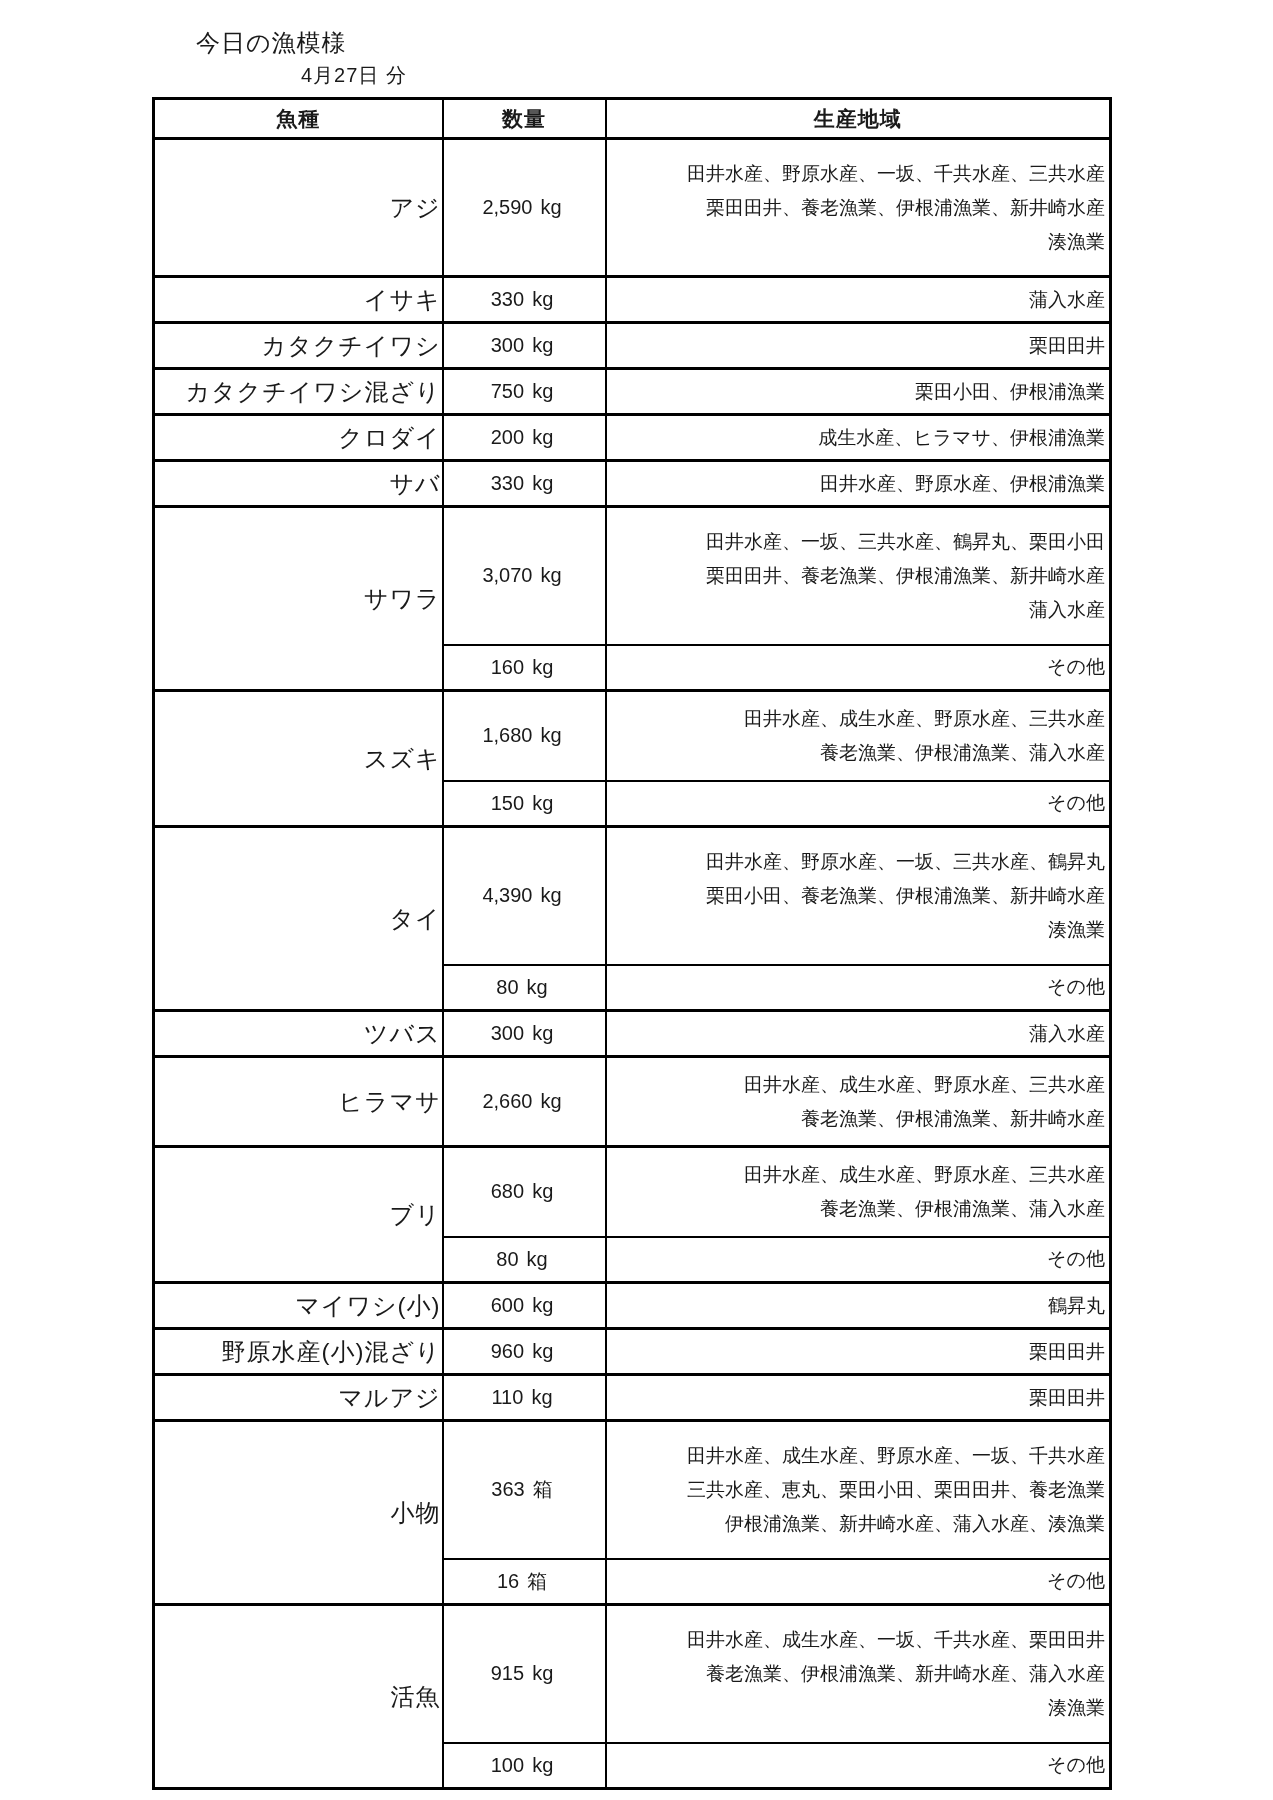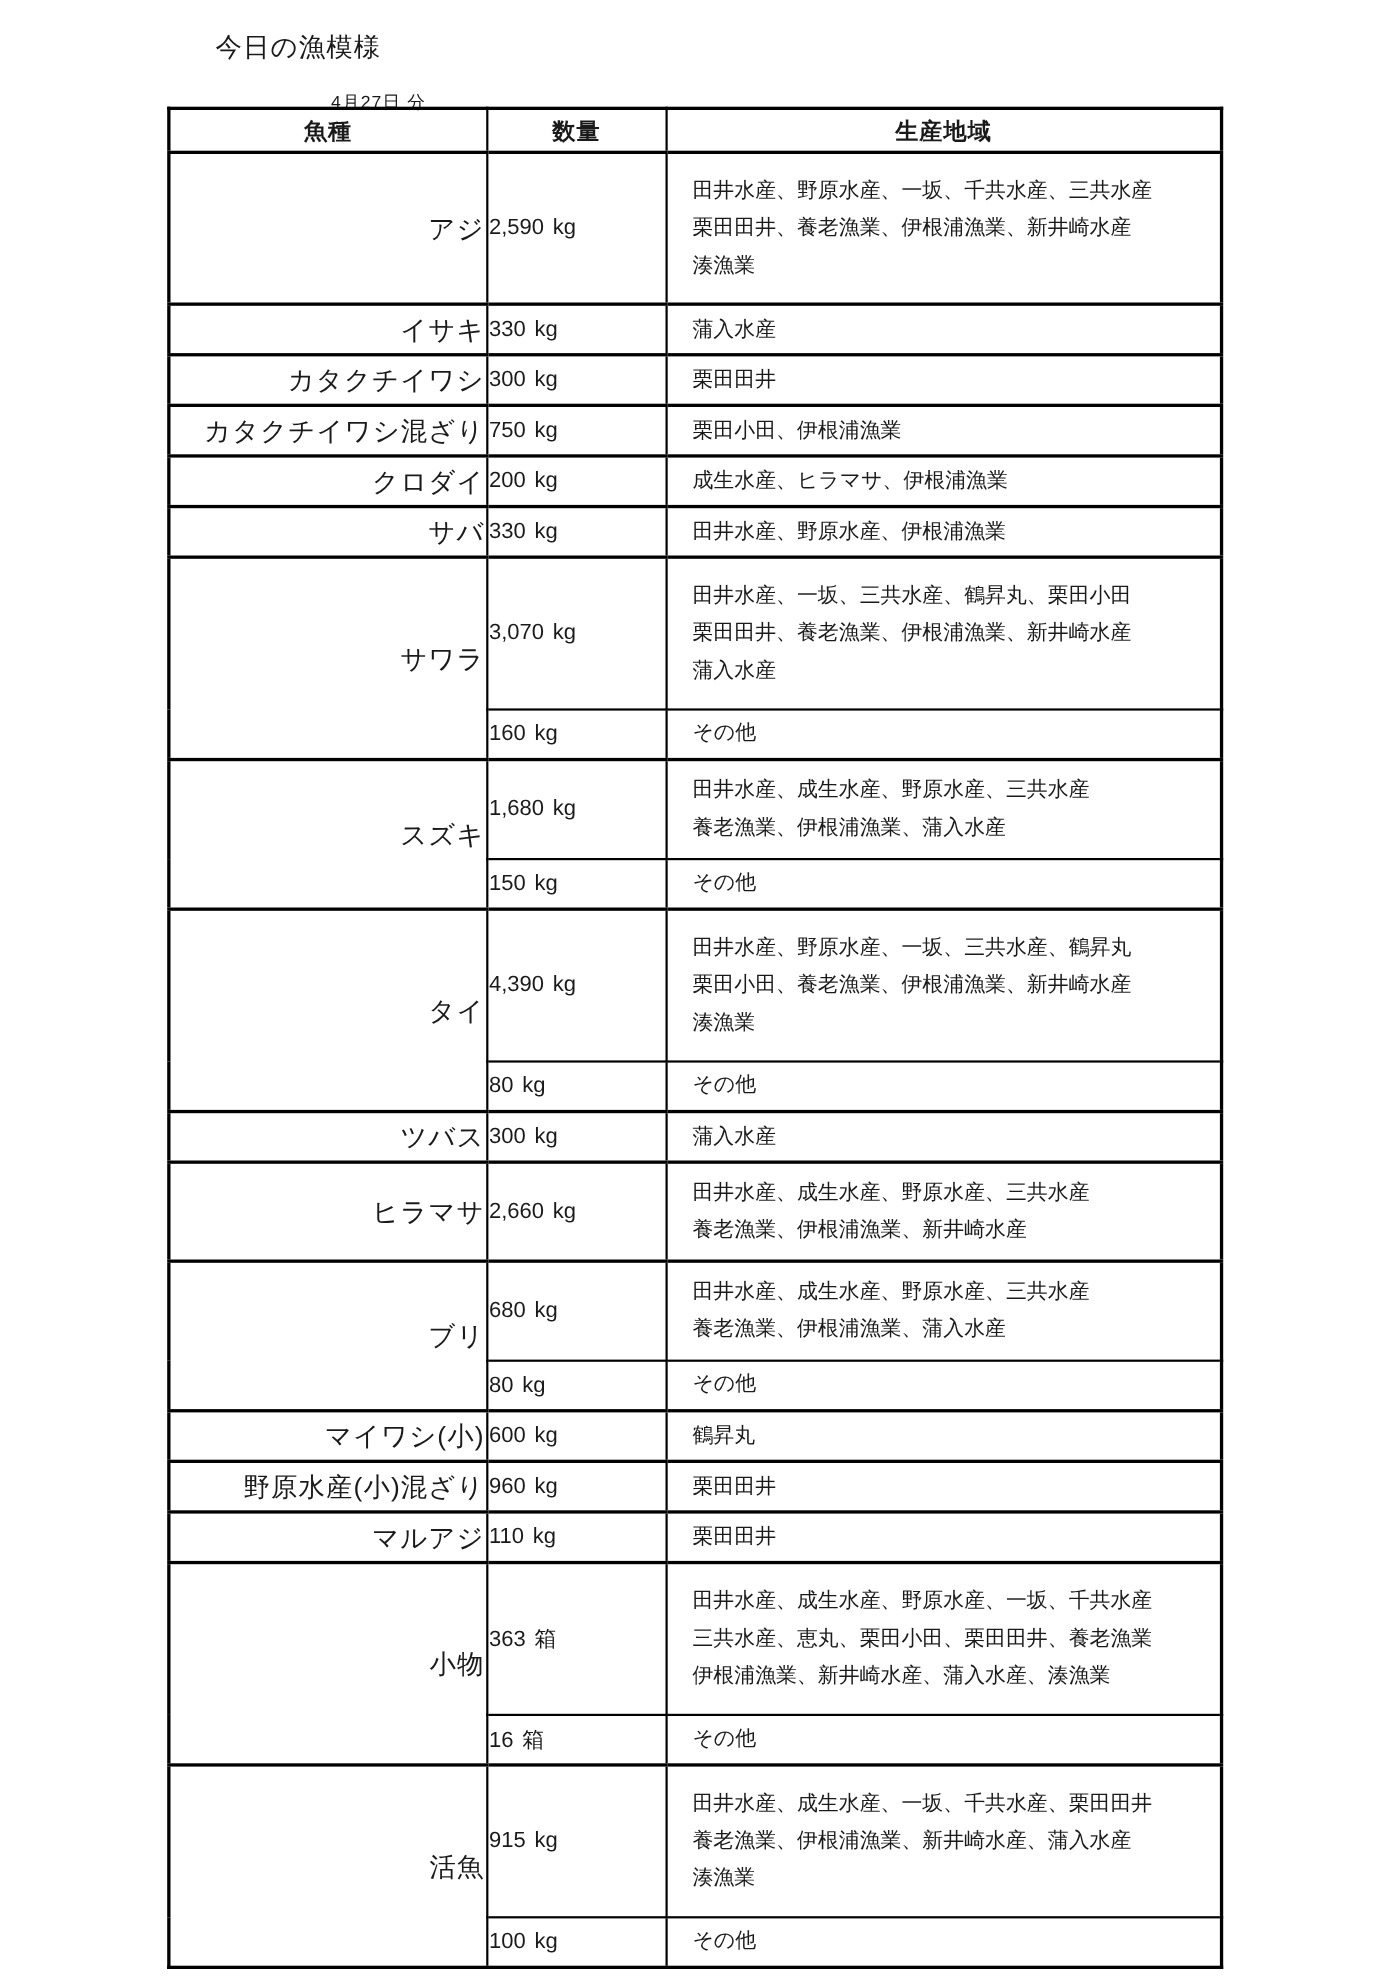--- a/index.html
+++ b/index.html
@@ -18,22 +18,22 @@
     position: absolute;
     left: 196px;
     top: 27px;
     font-size: 24px;
     letter-spacing: 1px;
     white-space: pre;
   }
   .doc-date {
     position: absolute;
     left: 301px;
-    top: 83px;
-    font-size: 16px;
+    top: 62px;
+    font-size: 20px;
     letter-spacing: 1px;
     white-space: pre;
   }
   table.catch {
     position: absolute;
     left: 152px;
     top: 97px;
     border-collapse: collapse;
     table-layout: fixed;
     border: 3px solid #000;
@@ -59,32 +59,32 @@
   tr.r2 { height: 90px; }
   tr.r3 { height: 138px; }
   tr.group-start > td { border-top: 3px solid #000; }
 
   td.species {
     text-align: right;
     font-size: 24px;
     letter-spacing: 1px;
   }
   td.qty {
-    text-align: left;
+    text-align: center;
     font-size: 20px;
     padding-right: 5px;
     white-space: nowrap;
   }
   td.qty .unit { margin-left: 8px; }
   td.producers {
     font-size: 19px;
     padding-left: 23px;
     padding-right: 4px;
     line-height: 34px;
-    text-align: left;
+    text-align: right;
   }
 </style>
 </head>
 <body>
 
 <div class="doc-title">今日の漁模様</div>
 <div class="doc-date">4月27日 分</div>
 
 <table class="catch">
   <colgroup>

